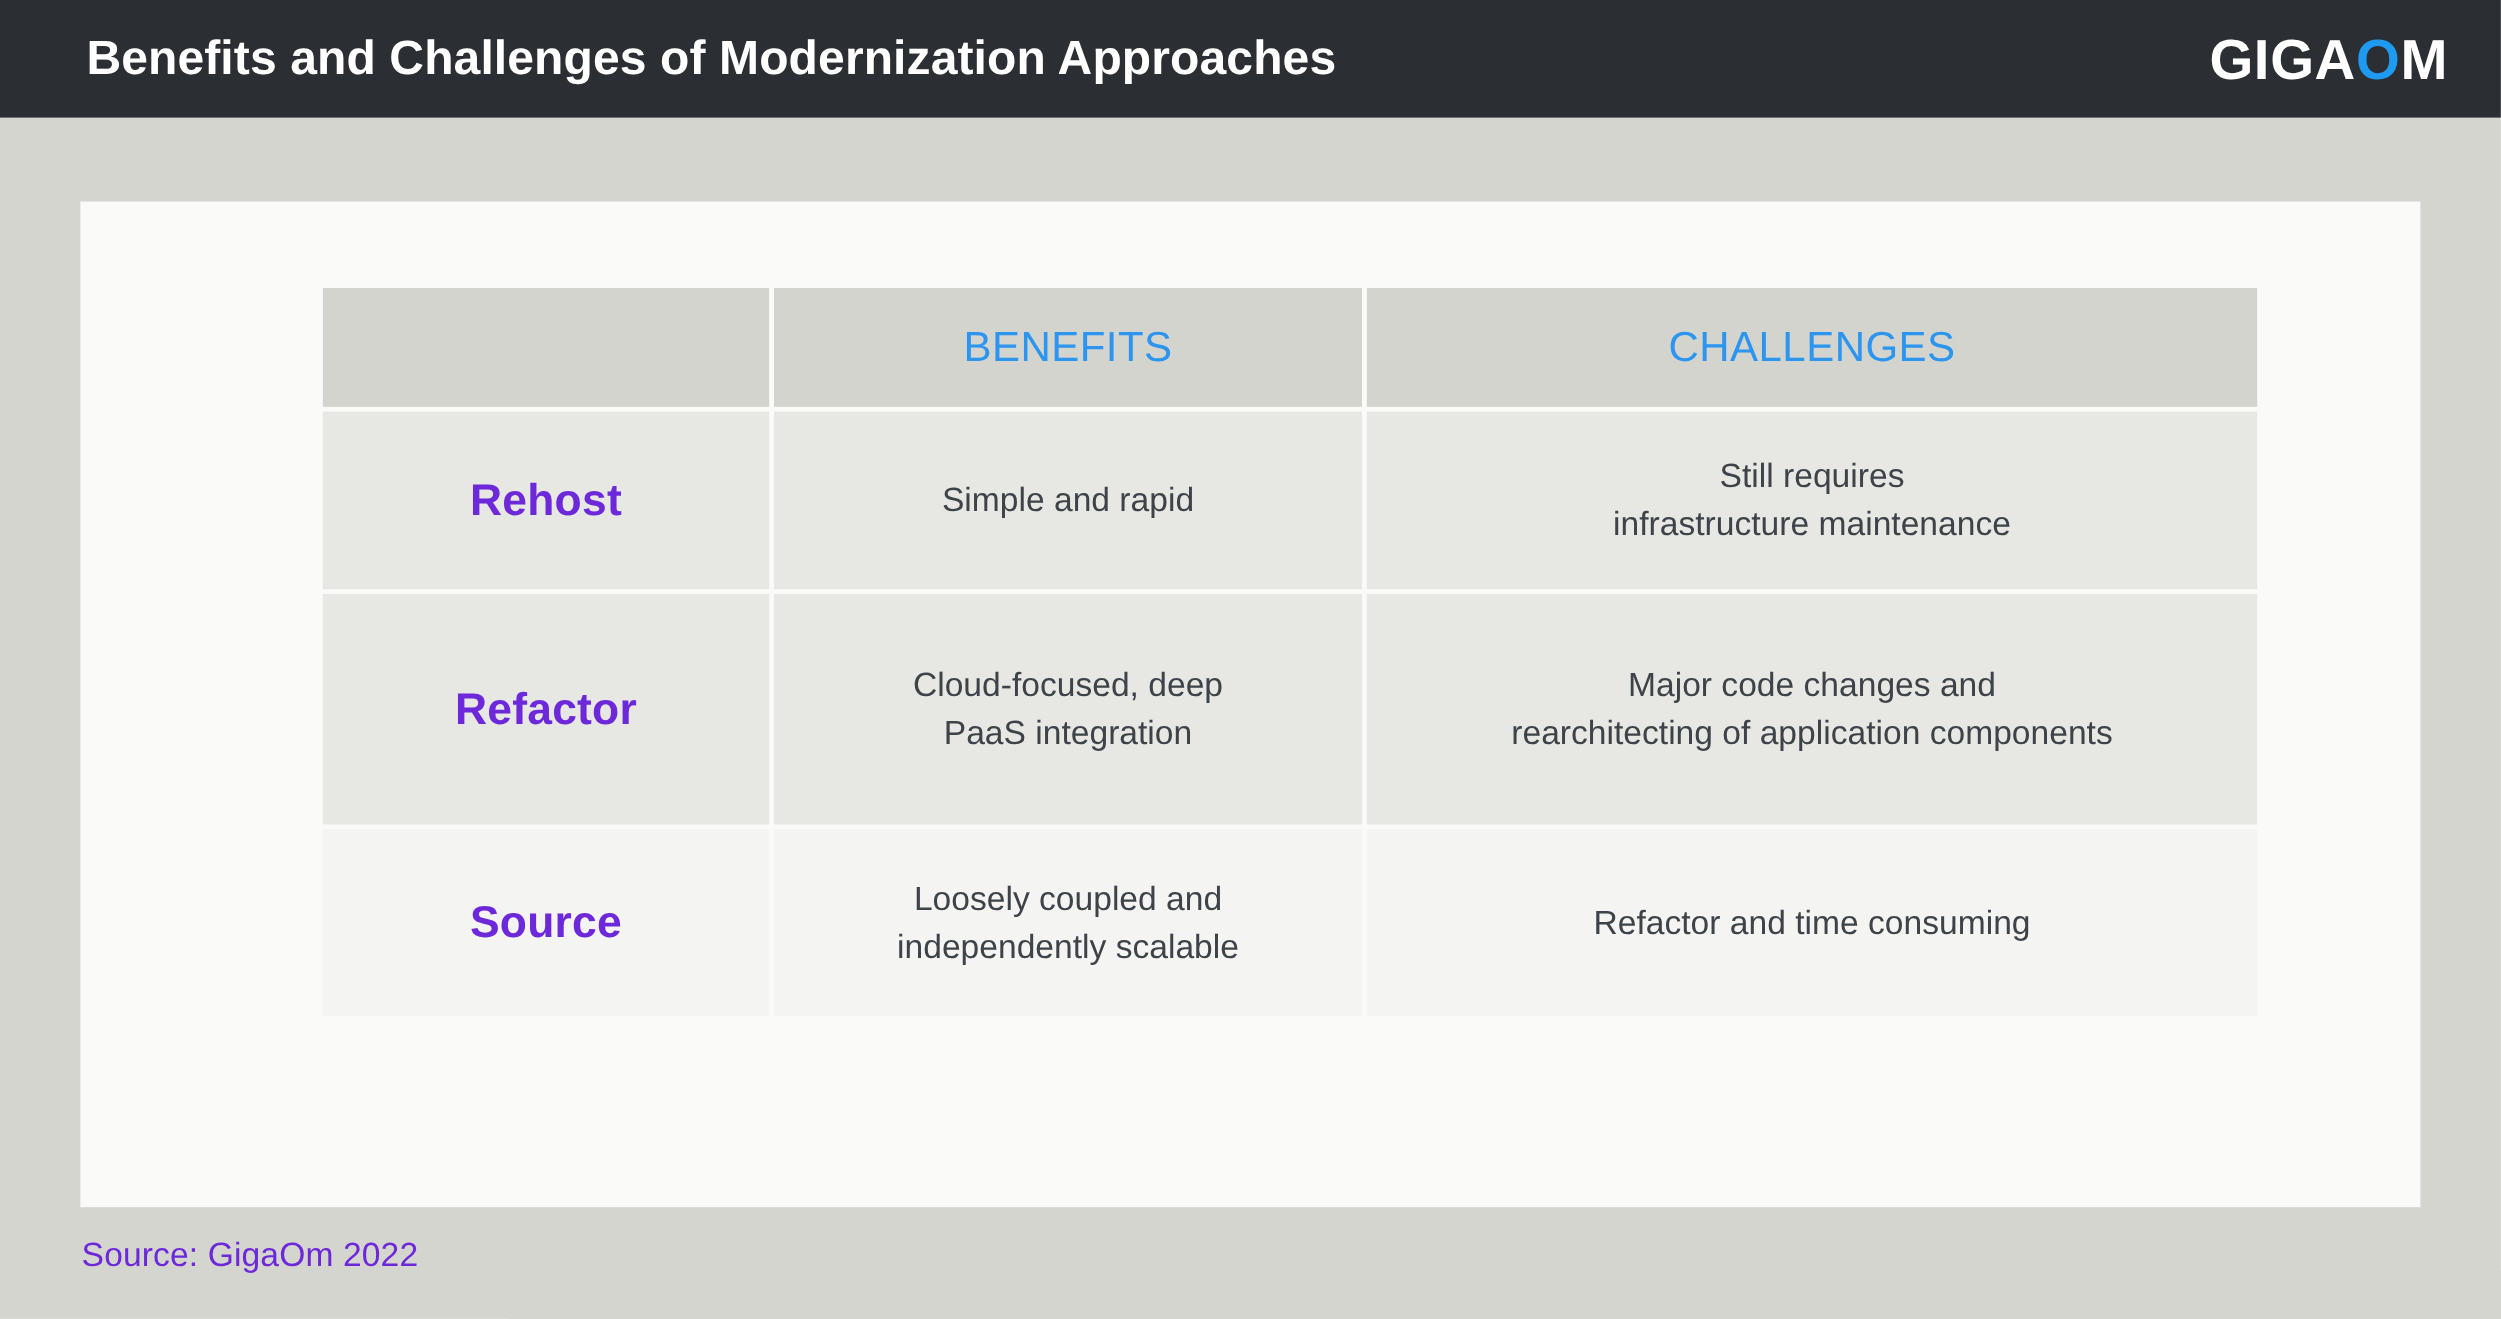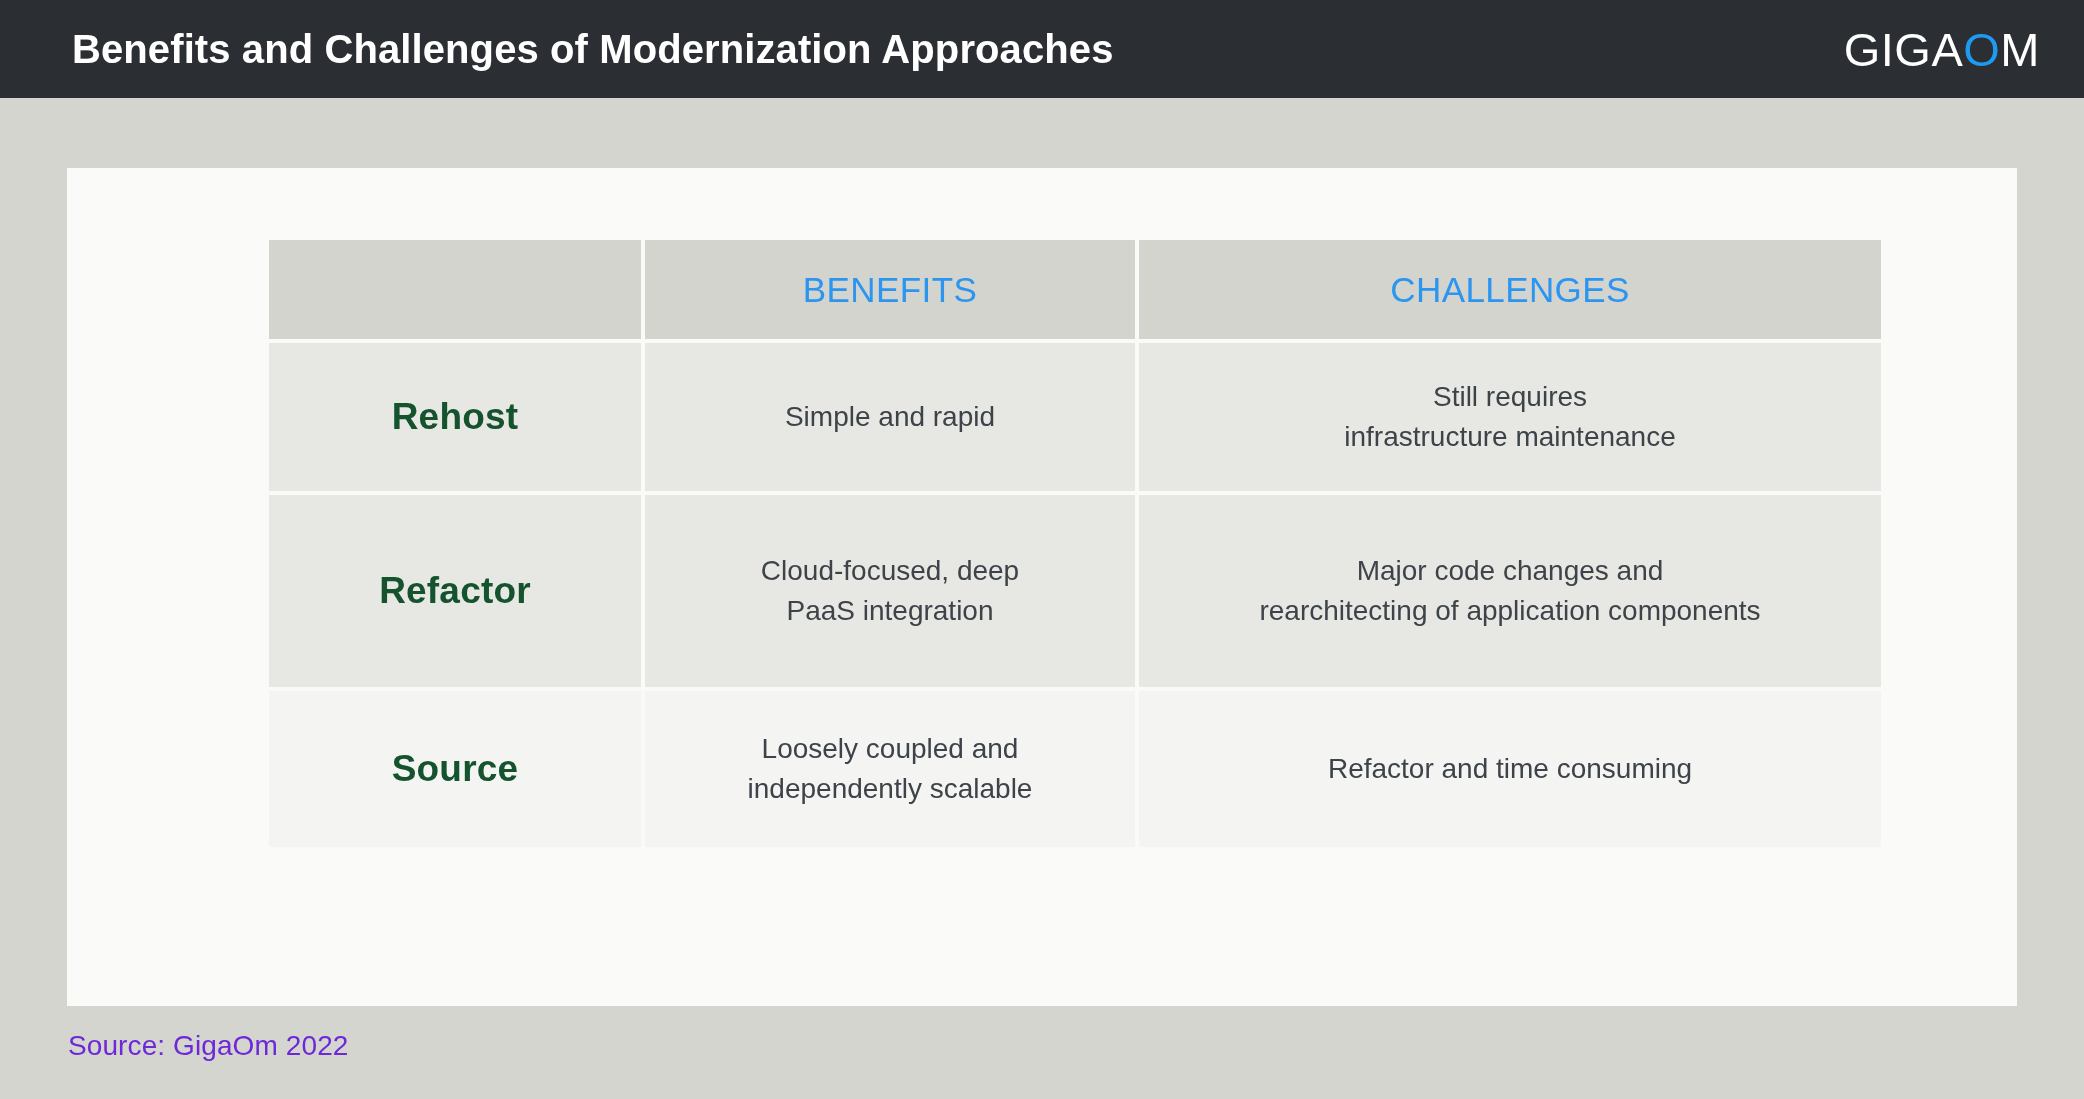--- a/index.html
+++ b/index.html
@@ -32,21 +32,21 @@
     color: #ffffff;
     font-size: 40px;
     font-weight: bold;
     letter-spacing: 0.1px;
     white-space: nowrap;
   }
   .logo {
     display: flex;
     align-items: center;
     font-size: 47px;
-    font-weight: normal;
+    font-weight: bold;
     letter-spacing: 0.5px;
     line-height: 1;
   }
   .logo-giga { color: #ffffff; }
   .logo-o    { color: #1e9bf0; }
   .logo-m    { color: #ffffff; }
 
   
   .card {
     position: absolute;
@@ -90,21 +90,21 @@
     font-size: 35px;
     font-weight: normal;
     letter-spacing: 0.4px;
   }
 
   
   .row-dark  td { background: #e7e8e3; }
   .row-light td { background: #f4f4f2; }
 
   .cell-label {
-    color: #14532d;
+    color: #6d28d9;
     font-size: 37px;
     font-weight: bold;
     letter-spacing: 0.2px;
   }
   .cell-text {
     color: #3d4349;
     font-size: 28px;
     line-height: 1.42;
     font-weight: normal;
     padding: 0 26px;

